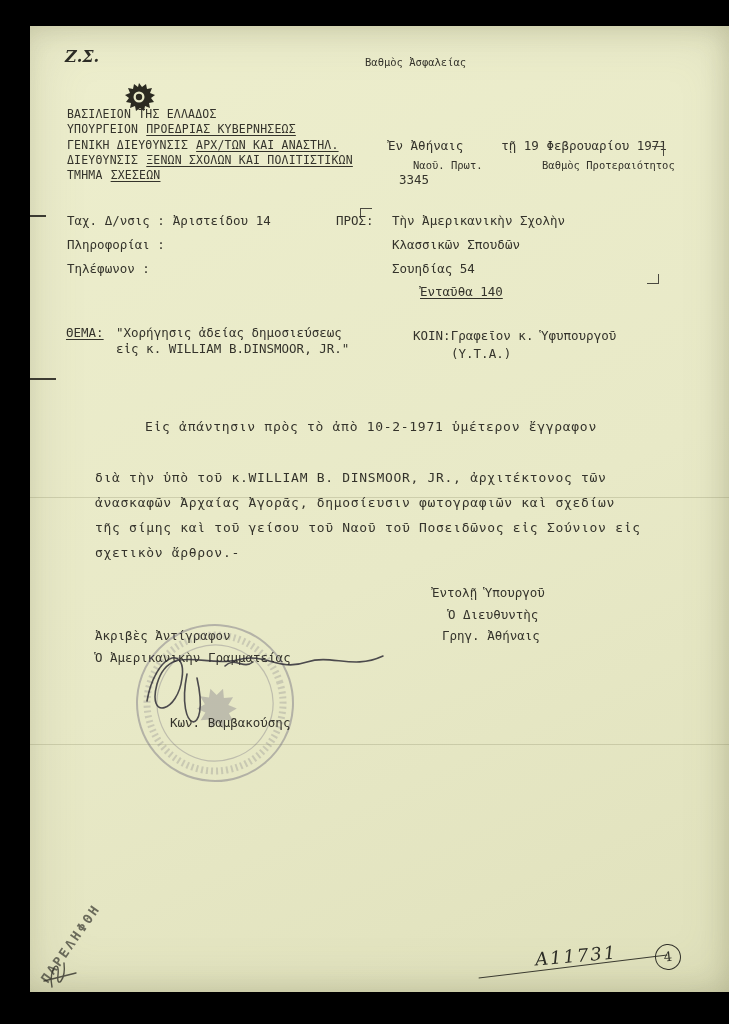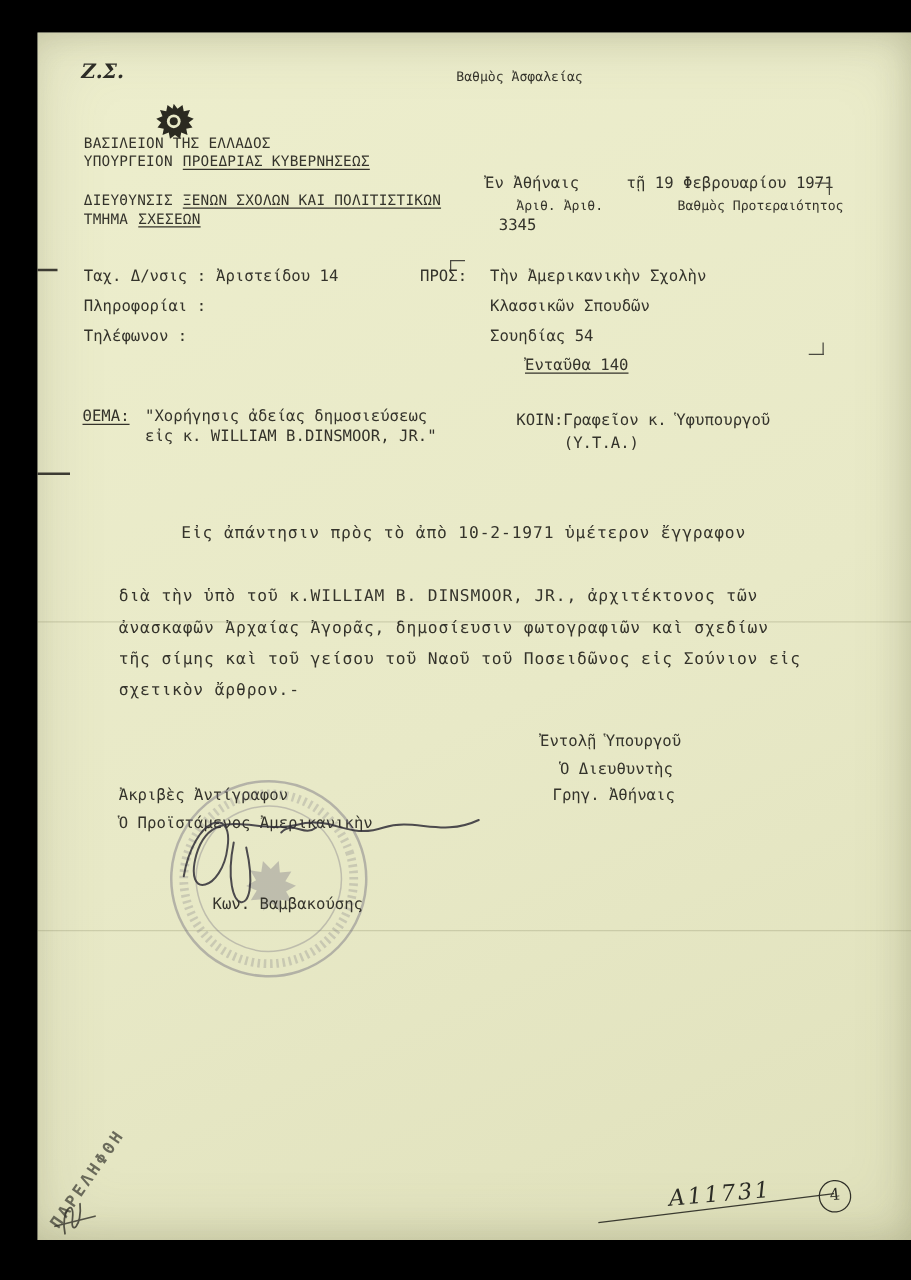--- a/index.html
+++ b/index.html
@@ -52,31 +52,34 @@
   <svg style="left:92px;top:56px;" width="34" height="30" viewBox="0 0 34 30">
     <path d="M17 1 l3 4 4-3 1 5 5-1-2 5 5 2-4 3 3 4-5 1 1 5-5-2-1 5-4-3-4 3-1-5-5 2 1-5-5-1 3-4-4-3 5-2-2-5 5 1 1-5 4 3z" fill="#2b2a21"></path>
     <circle cx="17" cy="15" r="5.5" fill="#e8e9c7"></circle>
     <circle cx="17" cy="15" r="3.2" fill="#2b2a21"></circle>
   </svg>
 
   <div class="t caps" style="left:37px;top:82px;">ΒΑΣΙΛΕΙΟΝ ΤΗΣ ΕΛΛΑΔΟΣ</div>
   <div class="t caps" style="left:37px;top:97px;">
     <span class="pre">ΥΠΟΥΡΓΕΙΟΝ</span><span class="u">ΠΡΟΕΔΡΙΑΣ ΚΥΒΕΡΝΗΣΕΩΣ</span>
   </div>
+  <div class="t caps" style="left:37px;top:113px;">
+    <span class="pre">ΓΕΝΙΚΗ ΔΙΕΥΘΥΝΣΙΣ</span><span class="u">ΑΡΧ/ΤΩΝ ΚΑΙ ΑΝΑΣΤΗΛ.</span>
+  </div>
   <div class="t caps" style="left:37px;top:128px;">
     <span class="pre">ΔΙΕΥΘΥΝΣΙΣ</span><span class="u">ΞΕΝΩΝ ΣΧΟΛΩΝ ΚΑΙ ΠΟΛΙΤΙΣΤΙΚΩΝ</span>
   </div>
   <div class="t caps" style="left:37px;top:143px;">
     <span class="pre">ΤΜΗΜΑ</span><span class="u">ΣΧΕΣΕΩΝ</span>
   </div>
 
   <div class="t" style="left:358px;top:113px;">
     <span>Ἐν Ἀθήναις</span><span style="margin-left:38px;">τῇ 19 Φεβρουαρίου 1971</span>
   </div>
-  <div class="t sm" style="left:359px;top:133px;">Ἀριθ. Ἀριθ.</div>
+  <div class="t sm" style="left:359px;top:133px;">Ναοῦ. Πρωτ.</div>
   <div class="t" style="left:369px;top:147px;">3345</div>
   <div class="t sm" style="left:488px;top:133px;">Βαθμὸς Προτεραιότητος</div>
 
   <div class="mark tr" style="left:622px;top:120px;"></div>
   <div class="mark tl" style="left:330px;top:182px;"></div>
   <div class="mark br" style="left:617px;top:248px;"></div>
 
   <div class="tick" style="left:0;top:189px;width:16px;"></div>
   <div class="tick" style="left:0;top:352px;width:26px;"></div>
 
@@ -107,21 +110,21 @@
   <div class="t body-line" style="left:65px;top:445px;">διὰ τὴν ὑπὸ τοῦ κ.WILLIAM B. DINSMOOR, JR., ἀρχιτέκτονος τῶν</div>
   <div class="t body-line" style="left:65px;top:470px;">ἀνασκαφῶν Ἀρχαίας Ἀγορᾶς, δημοσίευσιν φωτογραφιῶν καὶ σχεδίων</div>
   <div class="t body-line" style="left:65px;top:495px;">τῆς σίμης καὶ τοῦ γείσου τοῦ Ναοῦ τοῦ Ποσειδῶνος εἰς Σούνιον εἰς</div>
   <div class="t body-line" style="left:65px;top:520px;text-align:center;">σχετικὸν ἄρθρον.-</div>
 
   <div class="t" style="left:402px;top:560px;text-align:center;">Ἐντολῇ Ὑπουργοῦ</div>
   <div class="t" style="left:418px;top:582px;">Ὁ Διευθυντὴς</div>
   <div class="t" style="left:412px;top:603px;">Γρηγ. Ἀθήναις</div>
 
   <div class="t" style="left:65px;top:603px;">Ἀκριβὲς Ἀντίγραφον</div>
-  <div class="t" style="left:65px;top:625px;">Ὁ Προϊστάμενος Ἀμερικανικὴν</div>
+  <div class="t" style="left:65px;top:625px;">Ὁ Ἀμερικανικὴν Γραμματείας</div>
 
   <svg style="left:100px;top:592px;" width="170" height="170" viewBox="0 0 170 170">
     <g transform="rotate(-18 85 85)">
       <circle cx="85" cy="85" r="78" fill="none" stroke="rgba(95,90,115,.38)" stroke-width="2"></circle>
       <circle cx="85" cy="85" r="58" fill="none" stroke="rgba(95,90,115,.30)" stroke-width="1.2"></circle>
       <circle cx="85" cy="85" r="68" fill="none" stroke="rgba(95,90,115,.22)" stroke-width="7" stroke-dasharray="2 3"></circle>
       <path d="M85 70 l4 8 8-4 -2 9 9 2 -7 6 7 6 -9 2 2 9 -8-4 -4 8 -4-8 -8 4 2-9 -9-2 7-6 -7-6 9-2 -2-9 8 4z" fill="rgba(95,90,115,.30)"></path>
     </g>
   </svg>
 

